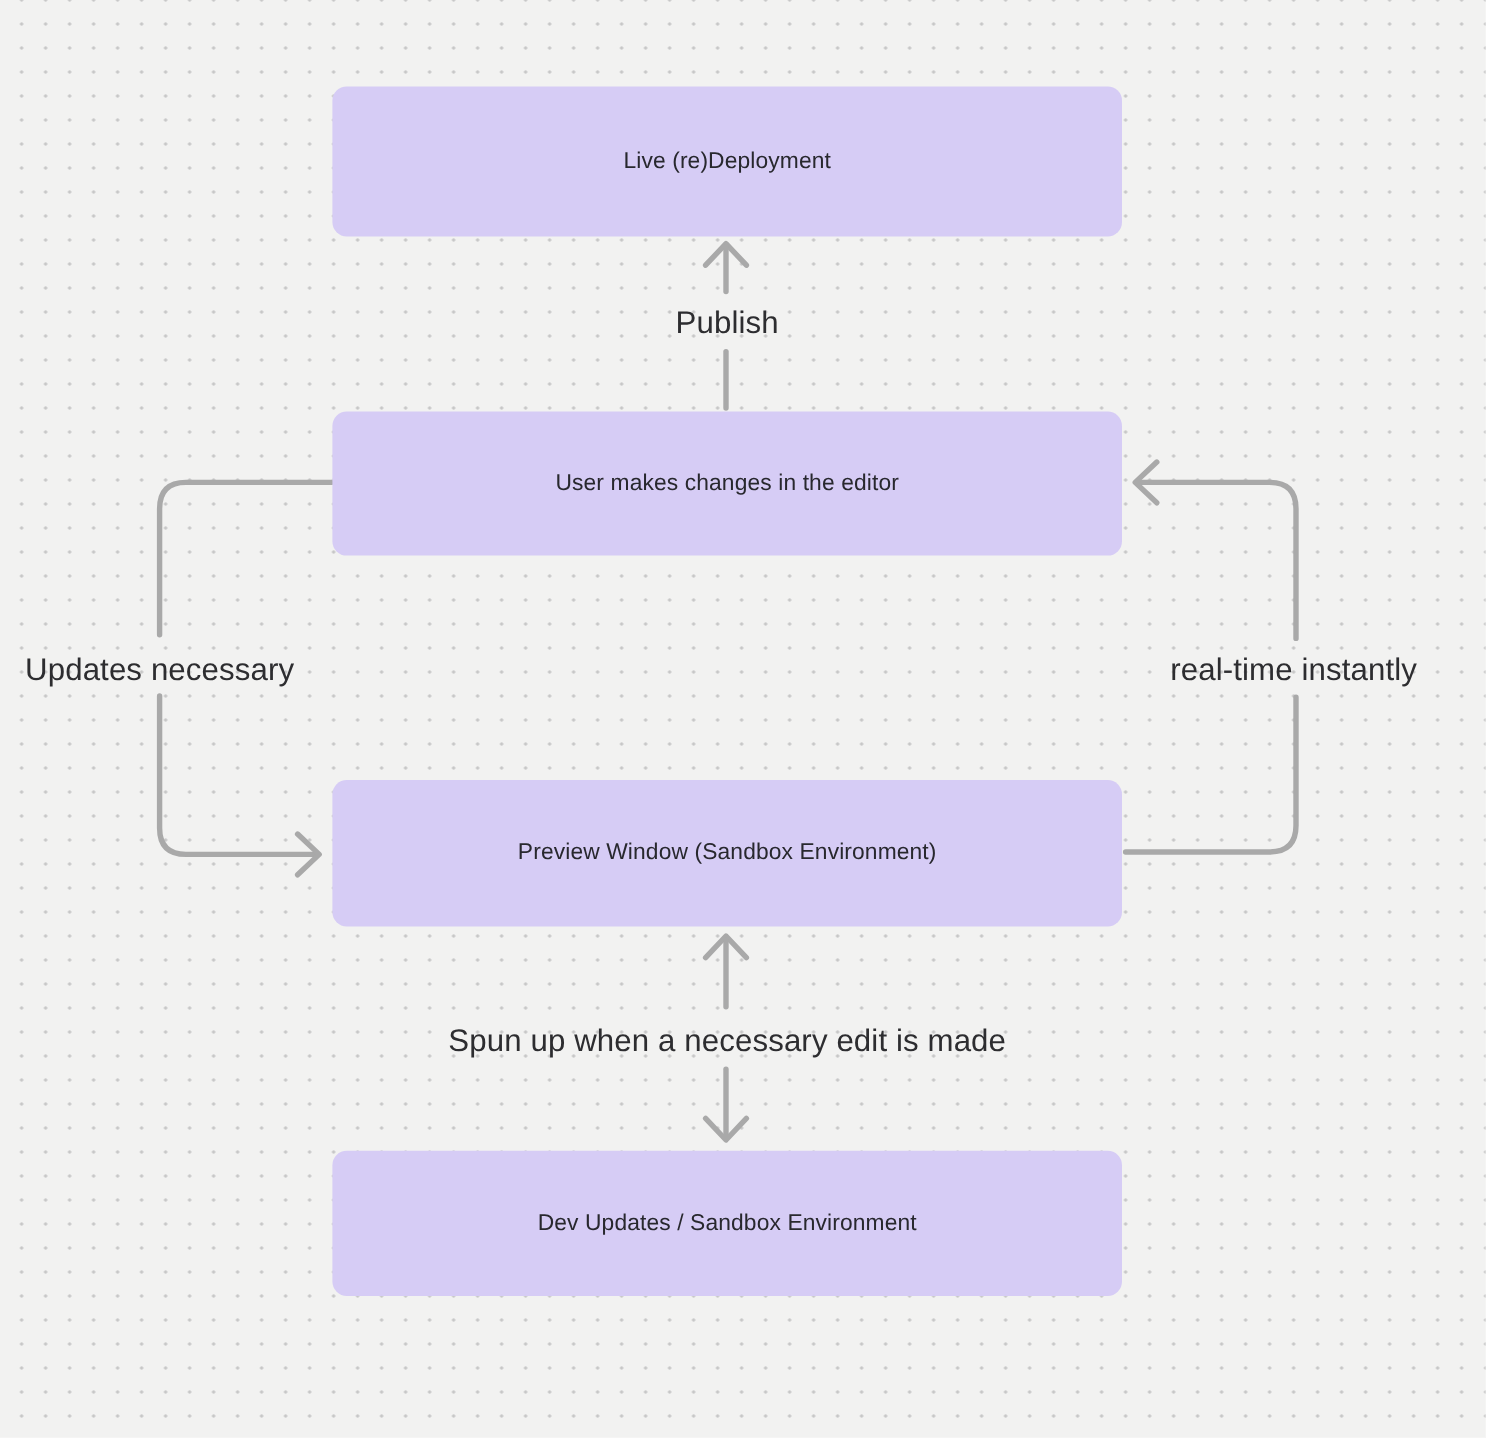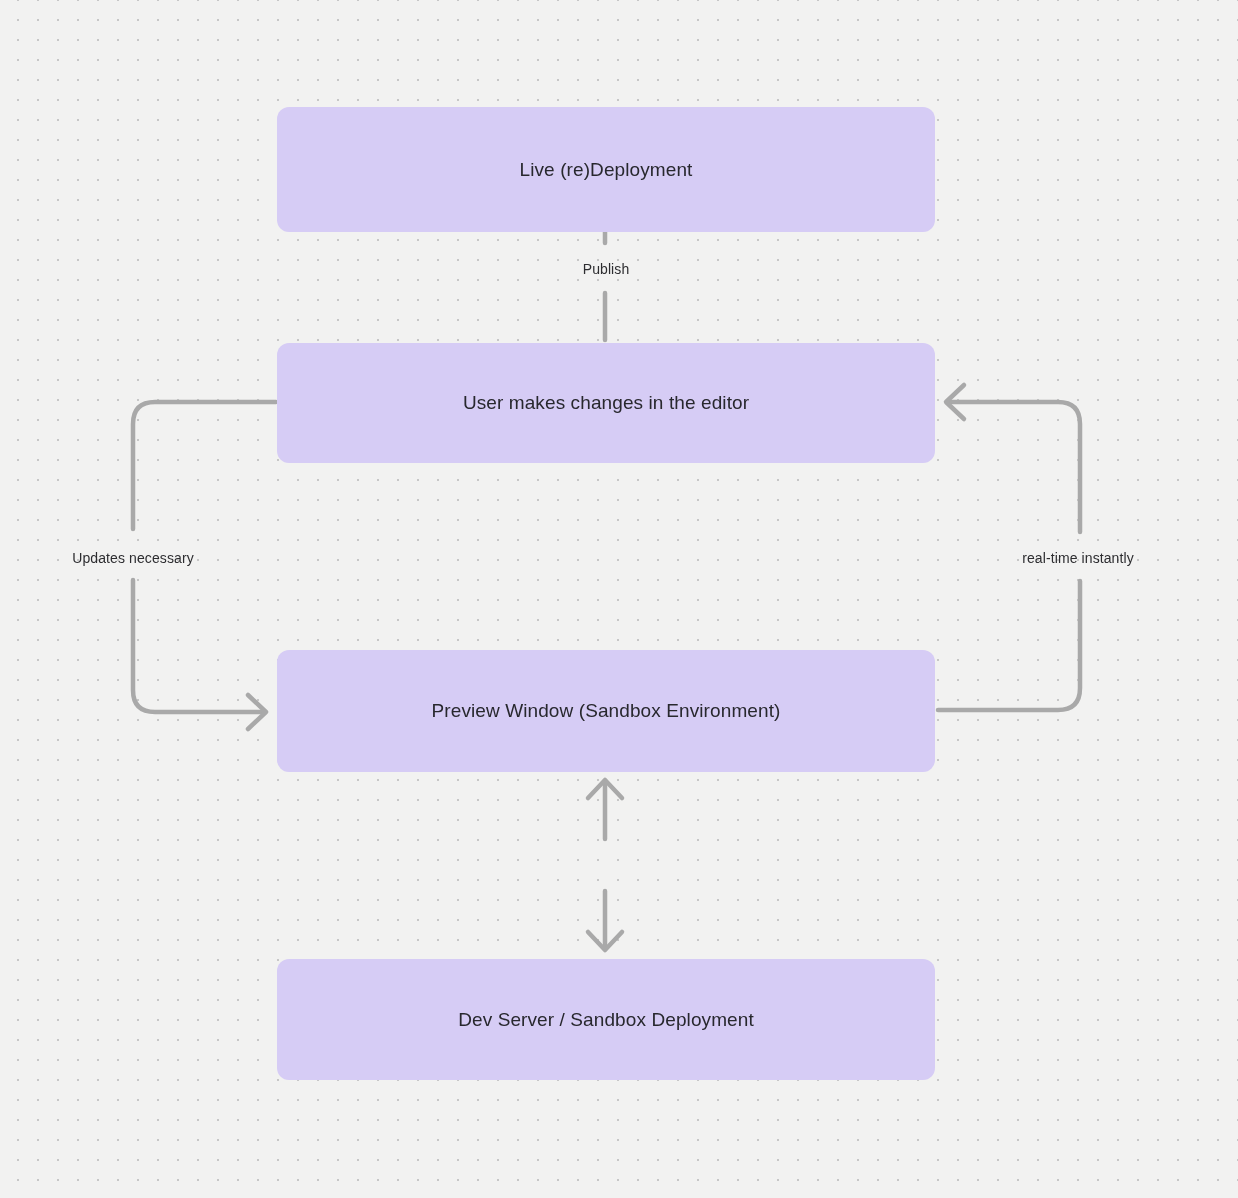--- a/index.html
+++ b/index.html
@@ -40,29 +40,29 @@
     width: 658px;
     background: #d6ccf5;
     border-radius: 12px;
     display: flex;
     align-items: center;
     justify-content: center;
     color: #28282e;
     font-size: 19px;
     letter-spacing: 0.1px;
   }
-  .node-live     { top: 72px;  height: 125px; margin-top: 35px; }
+  .node-live     { top: 72px;  height: 125px; }
   .node-user     { top: 343px; height: 120px; }
   .node-preview  { top: 650px; height: 122px; }
   .node-dev      { top: 959px; height: 121px; }
   .edge-label {
     position: absolute;
     transform: translate(-50%, -50%);
     color: #2d2d30;
-    font-size: 14px;
+    font-size: 26px;
     white-space: nowrap;
     letter-spacing: 0.1px;
   }
   .label-publish  { left: 606px;  top: 269px; }
   .label-updates  { left: 133px;  top: 558px; }
   .label-feedback { left: 1078px; top: 558px; }
   .label-spunup   { left: 606px;  top: 867px; }
 </style>
 </head>
 <body>
@@ -103,20 +103,21 @@
 
   <div class="node node-user">
     <span>User makes changes in the editor</span>
   </div>
 
   <div class="node node-preview">
     <span>Preview Window (Sandbox Environment)</span>
   </div>
 
   <div class="node node-dev">
-    <span>Dev Server / Sandbox Deployment</span>
+    <span>Dev Updates / Sandbox Environment</span>
   </div>
 
   <div class="edge-label label-publish">Publish</div>
   <div class="edge-label label-updates">Updates necessary</div>
   <div class="edge-label label-feedback">real-time instantly</div>
+  <div class="edge-label label-spunup">Spun up when a necessary edit is made</div>
 
 </div>
 
 </body></html>

